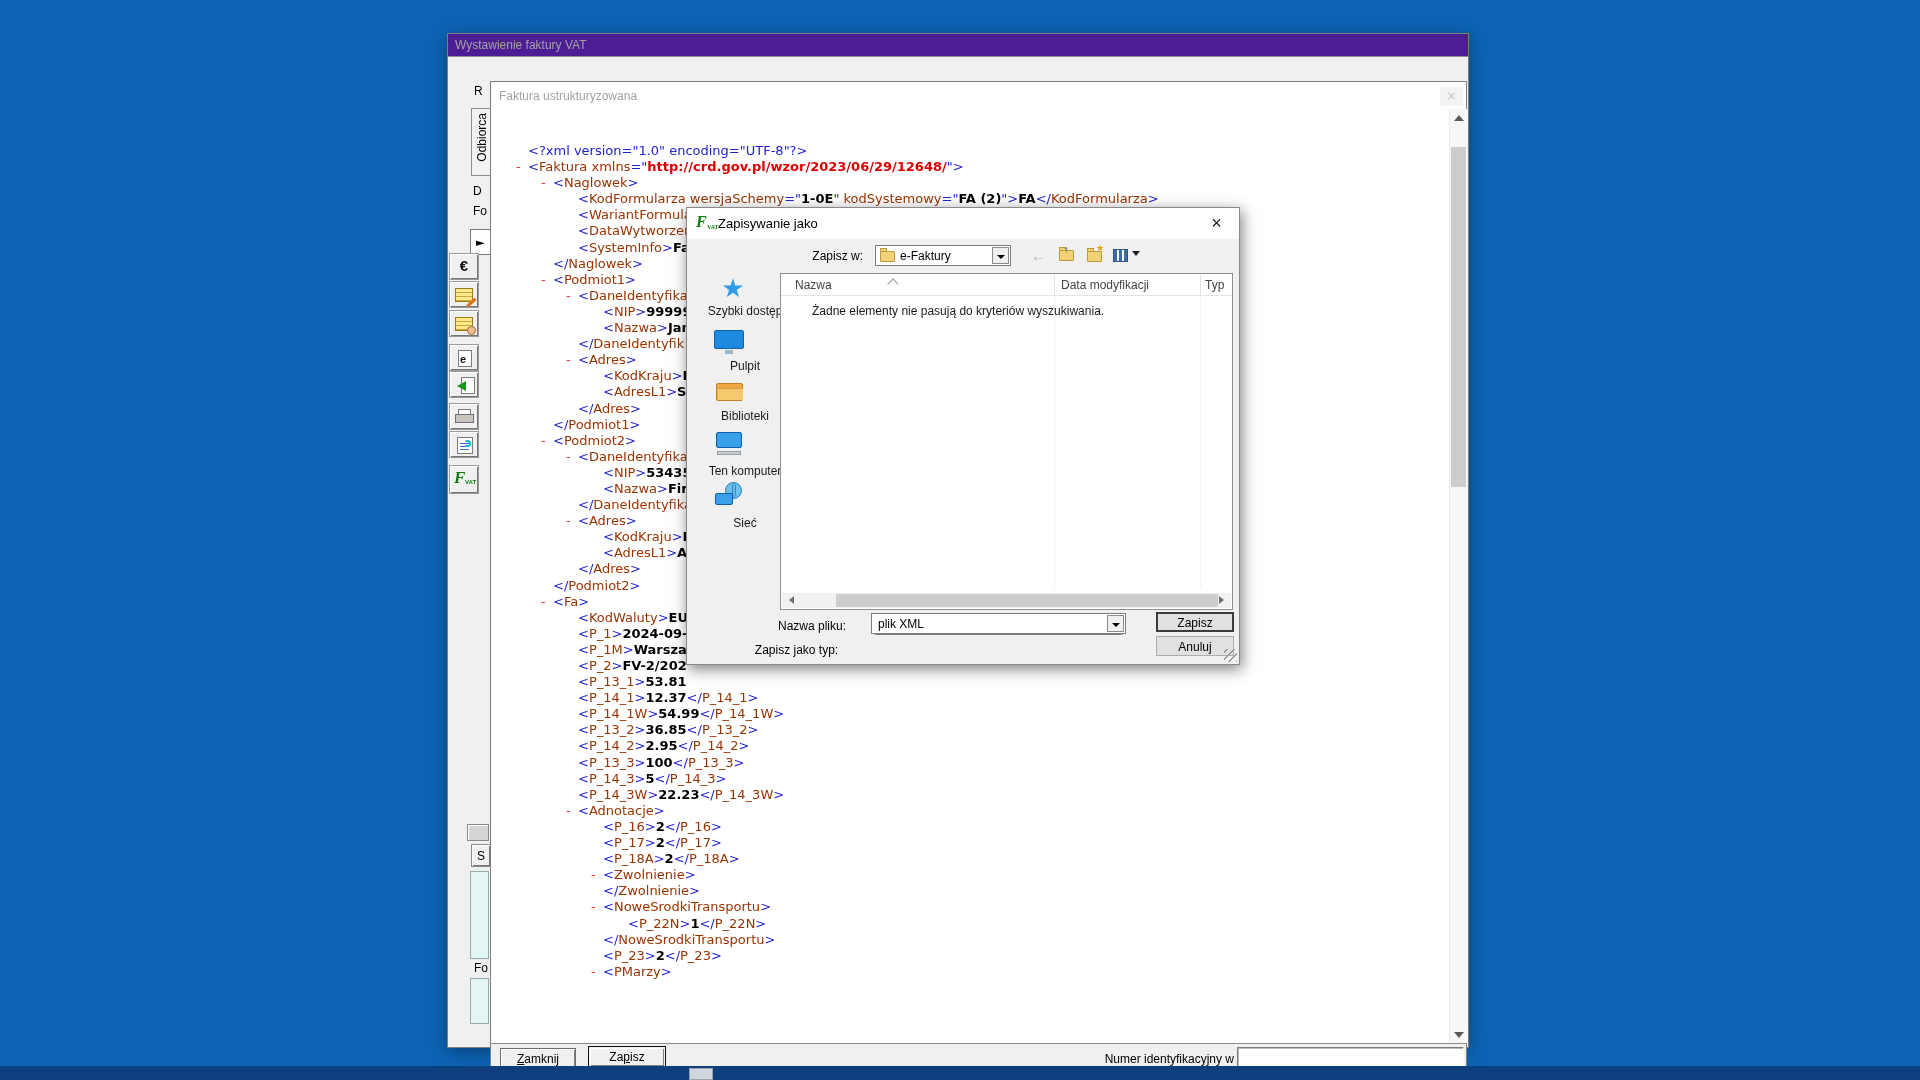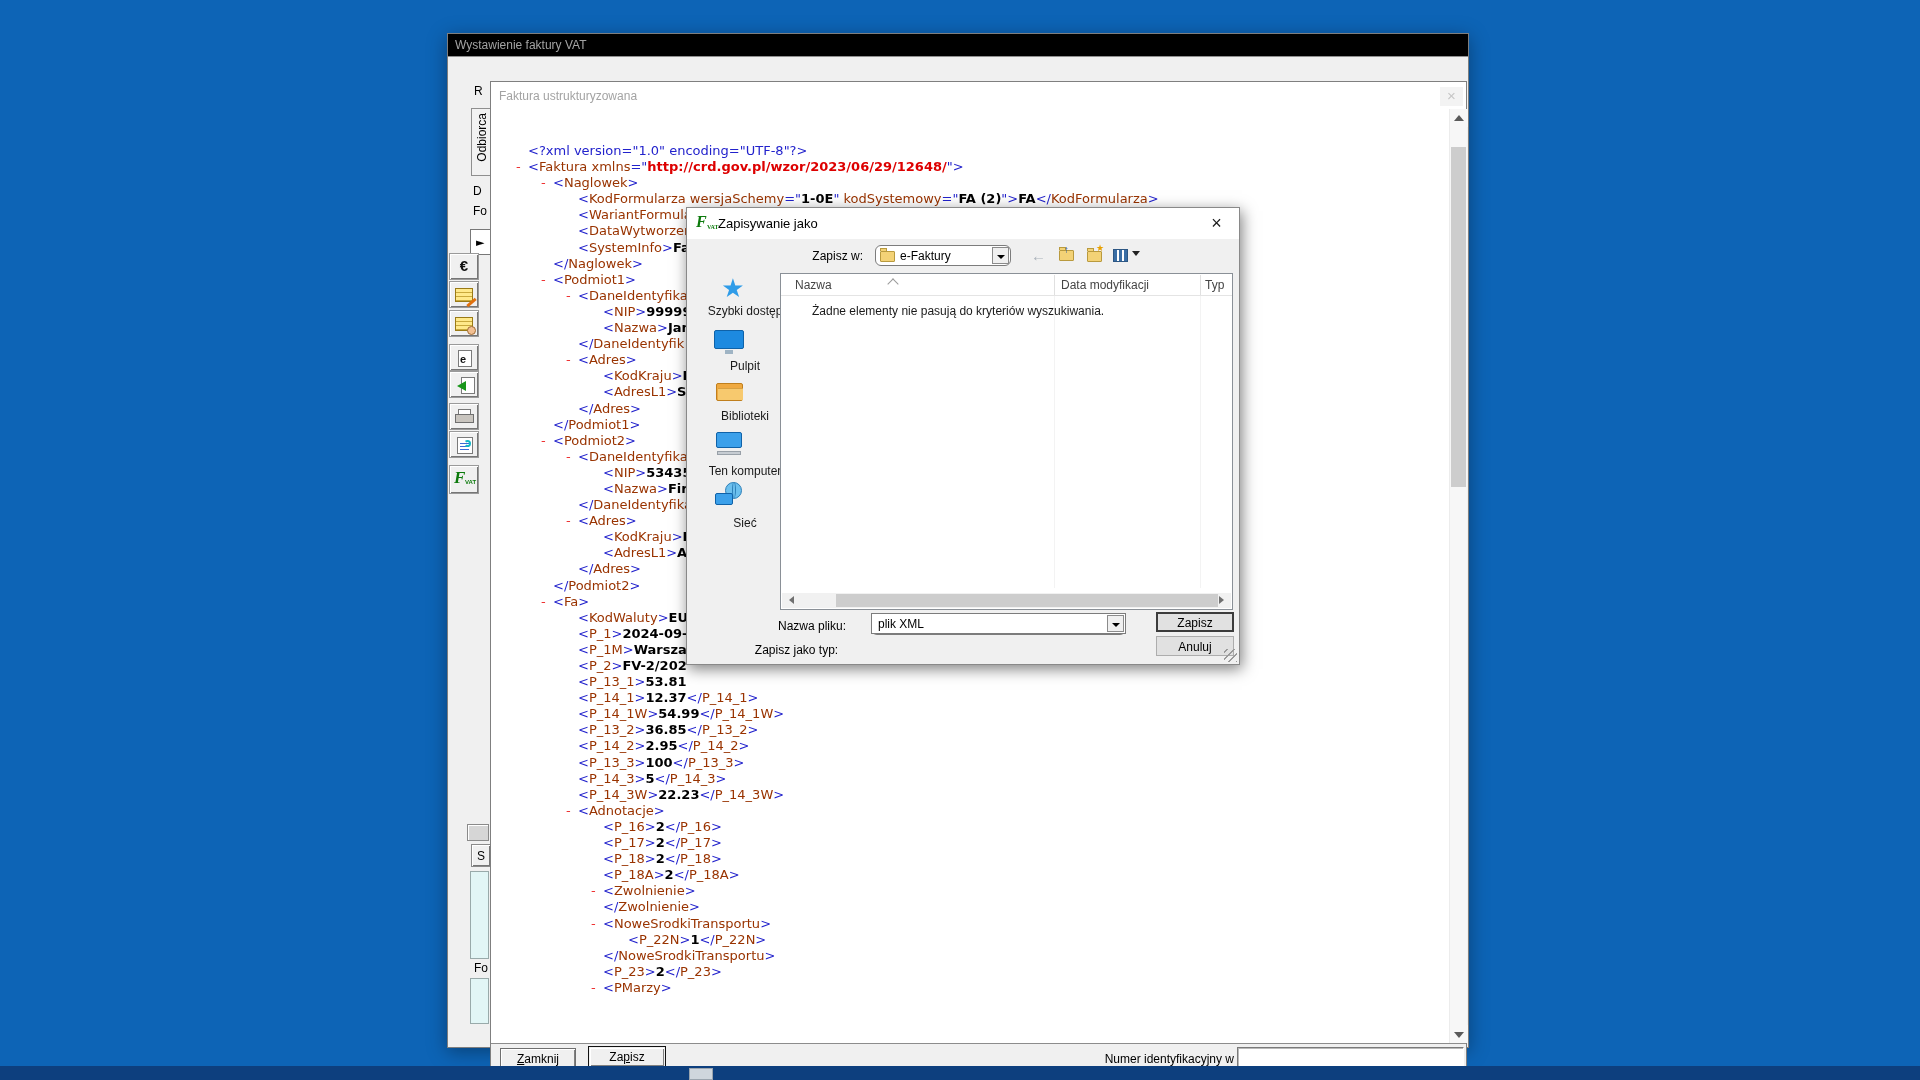--- a/index.html
+++ b/index.html
@@ -2,21 +2,21 @@
 <html><head>
 <meta charset="utf-8">
 <style>
   html,body{margin:0;padding:0;background:#0d64b6;}
   *{box-sizing:border-box;}
   .screen{position:relative;width:1920px;height:1080px;overflow:hidden;background:#0d64b6;
           font-family:"Liberation Sans",sans-serif;}
 
   
   .main-window{position:absolute;left:447px;top:33px;width:1022px;height:1015px;
-               background:#000000;border:1px solid #7e7e7e;box-shadow:0 4px 18px rgba(0,0,0,.35);}
+               background:#4c1d95;border:1px solid #7e7e7e;box-shadow:0 4px 18px rgba(0,0,0,.35);}
   .main-title{position:absolute;left:7px;top:4px;font-size:12px;color:#a3a3a3;}
   .main-body{position:absolute;left:0;top:22px;width:1020px;height:991px;background:#f0f0f0;
              border-top:1px solid #8f8f8f;}
 
   
   .lp-label{position:absolute;font-size:12px;color:#000;white-space:nowrap;}
   .lp-tab{position:absolute;left:23px;top:51px;width:24px;height:68px;background:#f2f2f2;
           border:1px solid #8f8f8f;overflow:hidden;}
   .lp-tab span{position:absolute;left:3px;top:4px;font-size:12px;color:#000;
                writing-mode:vertical-rl;transform:rotate(180deg);}
@@ -231,21 +231,20 @@
               <div class="xl" style="padding-left: 62px;"><span class="xb">&lt;</span><span class="xm">P_14_1</span><span class="xb">&gt;</span><span class="xk">12.37</span><span class="xb">&lt;/</span><span class="xm">P_14_1</span><span class="xb">&gt;</span></div>
               <div class="xl" style="padding-left: 62px;"><span class="xb">&lt;</span><span class="xm">P_14_1W</span><span class="xb">&gt;</span><span class="xk">54.99</span><span class="xb">&lt;/</span><span class="xm">P_14_1W</span><span class="xb">&gt;</span></div>
               <div class="xl" style="padding-left: 62px;"><span class="xb">&lt;</span><span class="xm">P_13_2</span><span class="xb">&gt;</span><span class="xk">36.85</span><span class="xb">&lt;/</span><span class="xm">P_13_2</span><span class="xb">&gt;</span></div>
               <div class="xl" style="padding-left: 62px;"><span class="xb">&lt;</span><span class="xm">P_14_2</span><span class="xb">&gt;</span><span class="xk">2.95</span><span class="xb">&lt;/</span><span class="xm">P_14_2</span><span class="xb">&gt;</span></div>
               <div class="xl" style="padding-left: 62px;"><span class="xb">&lt;</span><span class="xm">P_13_3</span><span class="xb">&gt;</span><span class="xk">100</span><span class="xb">&lt;/</span><span class="xm">P_13_3</span><span class="xb">&gt;</span></div>
               <div class="xl" style="padding-left: 62px;"><span class="xb">&lt;</span><span class="xm">P_14_3</span><span class="xb">&gt;</span><span class="xk">5</span><span class="xb">&lt;/</span><span class="xm">P_14_3</span><span class="xb">&gt;</span></div>
               <div class="xl" style="padding-left: 62px;"><span class="xb">&lt;</span><span class="xm">P_14_3W</span><span class="xb">&gt;</span><span class="xk">22.23</span><span class="xb">&lt;/</span><span class="xm">P_14_3W</span><span class="xb">&gt;</span></div>
               <div class="xl" style="padding-left: 62px;"><span class="xd" style="left: 50px;">-</span><span class="xb">&lt;</span><span class="xm">Adnotacje</span><span class="xb">&gt;</span></div>
               <div class="xl" style="padding-left: 87px;"><span class="xb">&lt;</span><span class="xm">P_16</span><span class="xb">&gt;</span><span class="xk">2</span><span class="xb">&lt;/</span><span class="xm">P_16</span><span class="xb">&gt;</span></div>
               <div class="xl" style="padding-left: 87px;"><span class="xb">&lt;</span><span class="xm">P_17</span><span class="xb">&gt;</span><span class="xk">2</span><span class="xb">&lt;/</span><span class="xm">P_17</span><span class="xb">&gt;</span></div>
-              <div class="xl" style="padding-left: 87px;"><span class="xb">&lt;</span><span class="xm">P_18</span><span class="xb">&gt;</span><span class="xk">2</span><span class="xb">&lt;/</span><span class="xm">P_18</span><span class="xb">&gt;</span></div>
               <div class="xl" style="padding-left: 87px;"><span class="xb">&lt;</span><span class="xm">P_18A</span><span class="xb">&gt;</span><span class="xk">2</span><span class="xb">&lt;/</span><span class="xm">P_18A</span><span class="xb">&gt;</span></div>
               <div class="xl" style="padding-left: 87px;"><span class="xd" style="left: 75px;">-</span><span class="xb">&lt;</span><span class="xm">Zwolnienie</span><span class="xb">&gt;</span></div>
               <div class="xl" style="padding-left: 87px;"><span class="xb">&lt;/</span><span class="xm">Zwolnienie</span><span class="xb">&gt;</span></div>
               <div class="xl" style="padding-left: 87px;"><span class="xd" style="left: 75px;">-</span><span class="xb">&lt;</span><span class="xm">NoweSrodkiTransportu</span><span class="xb">&gt;</span></div>
               <div class="xl" style="padding-left: 112px;"><span class="xb">&lt;</span><span class="xm">P_22N</span><span class="xb">&gt;</span><span class="xk">1</span><span class="xb">&lt;/</span><span class="xm">P_22N</span><span class="xb">&gt;</span></div>
               <div class="xl" style="padding-left: 87px;"><span class="xb">&lt;/</span><span class="xm">NoweSrodkiTransportu</span><span class="xb">&gt;</span></div>
               <div class="xl" style="padding-left: 87px;"><span class="xb">&lt;</span><span class="xm">P_23</span><span class="xb">&gt;</span><span class="xk">2</span><span class="xb">&lt;/</span><span class="xm">P_23</span><span class="xb">&gt;</span></div>
               <div class="xl" style="padding-left: 87px;"><span class="xd" style="left: 75px;">-</span><span class="xb">&lt;</span><span class="xm">PMarzy</span><span class="xb">&gt;</span></div>
             </div>
         </div>
@@ -272,21 +271,21 @@
   </div>
 
   <div class="dialog">
     <div class="dlg-titlebar">
       <div class="dlg-icon"><span>F</span><i>VAT</i></div>
       <div class="dlg-title">Zapisywanie jako</div>
       <div class="dlg-close">×</div>
     </div>
 
     <div class="dlg-label" style="left:96px;top:41px;width:80px;text-align:right;">Zapisz w:</div>
-    <div class="combo" style="left:188px;top:37px;width:136px;height:21px;border-radius:6px;">
+    <div class="combo" style="left:188px;top:37px;width:136px;height:21px;">
       <span class="mini-folder" style="left:4px;top:5px;">
           <i></i>
         </span>
       <span style="position:absolute;left:24px;top:3px;font-size:12px;color:#000;">e-Faktury</span>
       <span class="combo-arrow">
           <b></b>
         </span>
     </div>
     <div class="nav-ico" style="left:344px;font-size:15px;font-weight:bold;color:#aab2ba;">←</div>
     <div class="nav-ico" style="left:372px;">

